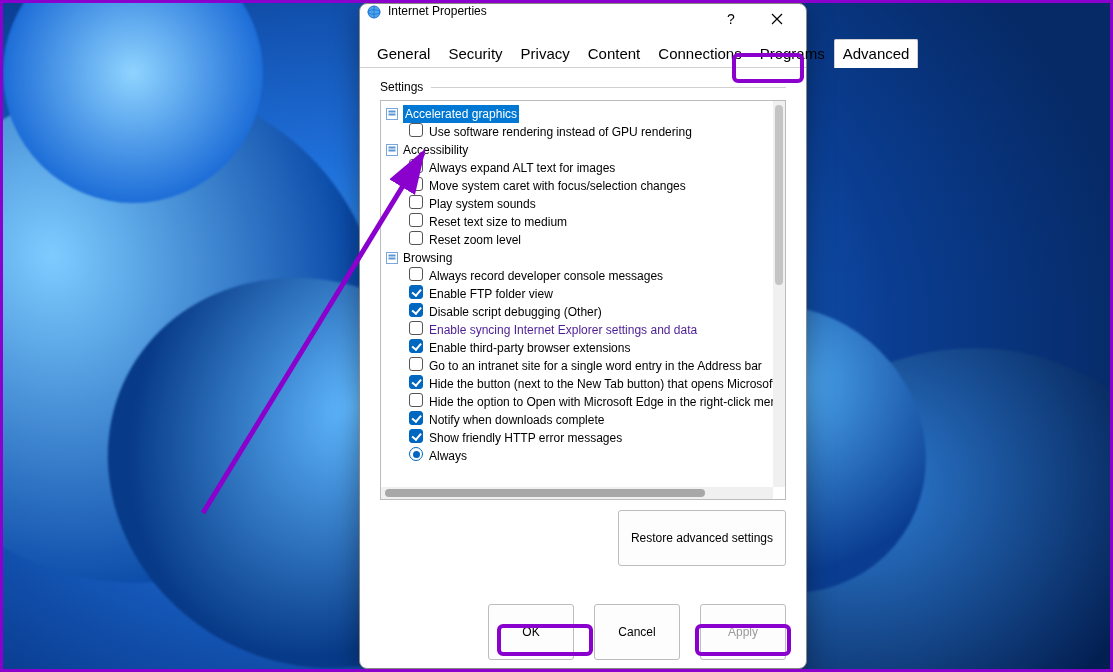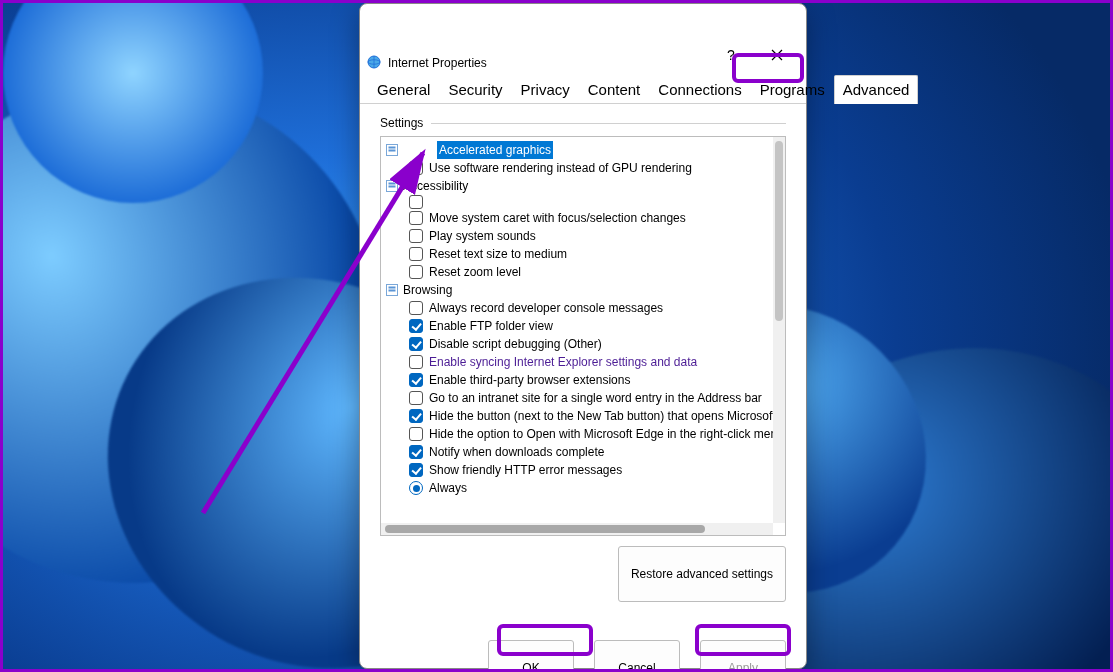--- a/index.html
+++ b/index.html
@@ -41,23 +41,22 @@
     background: #fff;
     border: 1px solid #888;
     border-radius: 8px;
     box-shadow: 0 8px 28px rgba(0,0,0,0.35);
     display: flex;
     flex-direction: column;
   }
   .titlebar {
     height: 32px;
     display: flex;
-    align-items: flex-end;
+    align-items: flex-start;
     padding: 0 6px;
-    margin-top: 36px;
   }
   .title-icon {
     width: 16px; height: 16px; margin-right: 6px;
     display: inline-flex; align-items:center; justify-content:center;
   }
   .title-text { flex: 1; font-size: 12px; }
   .title-btn { width: 46px; height: 30px; display:flex; align-items:center; justify-content:center; color:#000; }
 
   .tabstrip {
     display: flex;
@@ -110,23 +109,23 @@
     overflow: hidden;
     padding: 4px 2px;
   }
   .cat {
     display:flex; align-items:center; gap:4px;
     padding: 0 2px;
     line-height: 18px;
     font-size: 12px;
   }
   .cat-icon { width:14px; height:14px; display:inline-flex; align-items:center; justify-content:center; }
-  .cat.selected .cat-label { background:#0078d4; color:#fff; padding: 0 2px; margin-left: 34px; }
+  .cat.selected .cat-label { background:#0078d4; color:#fff; padding: 0 2px; }
   .opt {
-    display:flex; align-items:center; gap:6px;
+    display:flex; align-items:flex-start; gap:6px;
     padding-left: 26px;
     line-height: 18px;
     font-size: 12px;
     white-space: nowrap;
   }
   .opt.disabled { color:#4c1d95; }
   .chk {
     width:14px; height:14px; border:1.2px solid #555; border-radius:3px;
     display:inline-flex; align-items:center; justify-content:center;
     flex-shrink:0;
@@ -242,20 +241,21 @@
               <svg width="12" height="12" viewBox="0 0 12 12">
                 <rect x="0.5" y="0.5" width="11" height="11" fill="#fff" stroke="#7aa7d8"></rect>
                 <rect x="2.5" y="2.5" width="7" height="2" fill="#5b95d6"></rect>
                 <rect x="2.5" y="5.5" width="7" height="2" fill="#5b95d6"></rect>
               </svg>
             </span>
             <span class="cat-label">Accessibility</span>
           </div>
           <div class="opt">
             <span class="chk"></span>
+            <span>Always expand ALT text for images</span>
           </div>
           <div class="opt">
             <span class="chk"></span>
             <span>Move system caret with focus/selection changes</span>
           </div>
           <div class="opt">
             <span class="chk"></span>
             <span>Play system sounds</span>
           </div>
           <div class="opt">

